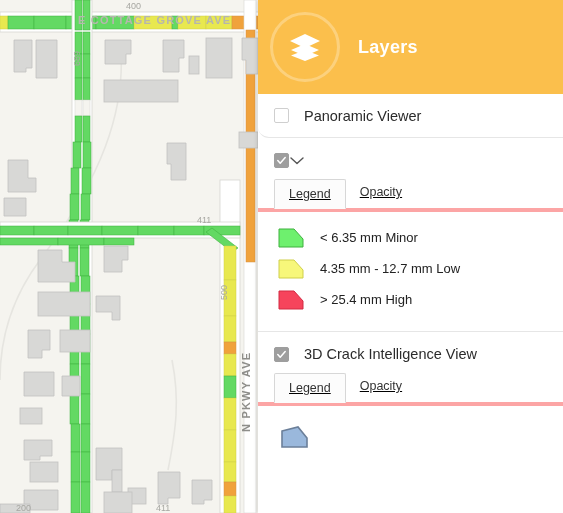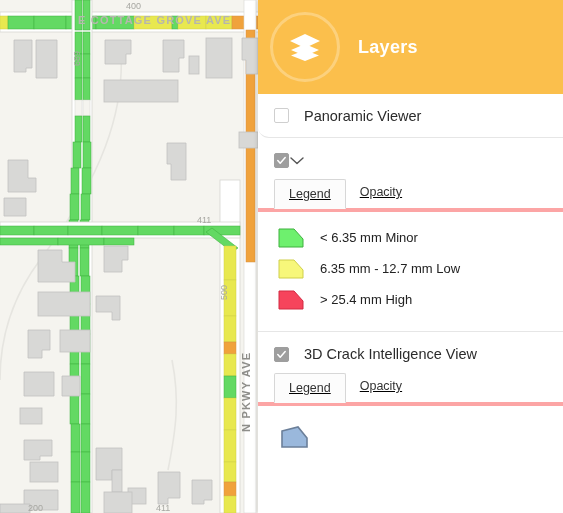--- a/index.html
+++ b/index.html
@@ -365,21 +365,21 @@
         <path d="M 192 480 L 212 480 L 212 500 L 204 500 L 204 504 L 192 504 Z"></path>
         <path d="M 0 504 L 30 504 L 30 513 L 0 513 Z"></path>
         <rect x="104" y="492" width="28" height="21"></rect>
       </g>
     </svg>
 
     <div class="addr-label" style="left:126px; top:1px;">400</div>
     <div class="addr-label" style="left:197px; top:215px;">411</div>
     <div class="addr-label vert" style="left:72px; top:66px;">689</div>
     <div class="addr-label vert" style="left:219px; top:300px;">500</div>
-    <div class="addr-label" style="left:28px; top:503px;">200</div>
+    <div class="addr-label" style="left:16px; top:503px;">200</div>
     <div class="addr-label" style="left:156px; top:503px;">411</div>
     <div class="street-label" style="left:34px; top:14px; color:#b6b6ae;margin-left:44px;">E COTTAGE GROVE AVE</div>
     <div class="street-label vert" style="left:240px; top:432px;">N PKWY AVE</div>
   </div>
 
   <div id="layers-panel">
 
     <div class="panel-header">
       <div class="header-icon-circle">
         <svg class="layers-glyph" width="34" height="30" viewBox="0 0 34 30">
@@ -438,21 +438,21 @@
         <div class="legend-item">
           <svg class="legend-swatch" viewBox="0 0 26 20">
             <polygon points="1,1 16,1 25,11 25,19 1,19" fill="#6ef06e" stroke="#3fb13f" stroke-width="1"></polygon>
           </svg>
           <div class="legend-text">&lt; 6.35 mm Minor</div>
         </div>
         <div class="legend-item">
           <svg class="legend-swatch" viewBox="0 0 26 20">
             <polygon points="1,1 16,1 25,11 25,19 1,19" fill="#f7f77a" stroke="#cfcf4a" stroke-width="1"></polygon>
           </svg>
-          <div class="legend-text">6.35 mm - 12.7 mm Low</div>
+          <div class="legend-text">4.35 mm - 12.7 mm Low</div>
         </div>
         <div class="legend-item">
           <svg class="legend-swatch" viewBox="0 0 26 20">
             <polygon points="1,1 16,1 25,11 25,19 1,19" fill="#f6445c" stroke="#d32a43" stroke-width="1"></polygon>
           </svg>
           <div class="legend-text">&gt; 25.4 mm High</div>
         </div>
       </div>
 
       <div style="border-top:1px solid #e6e6e6; margin-top:10px;"></div>

